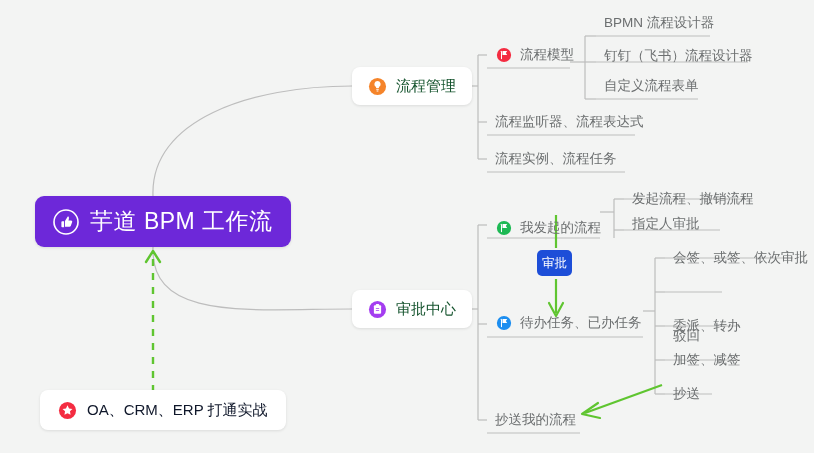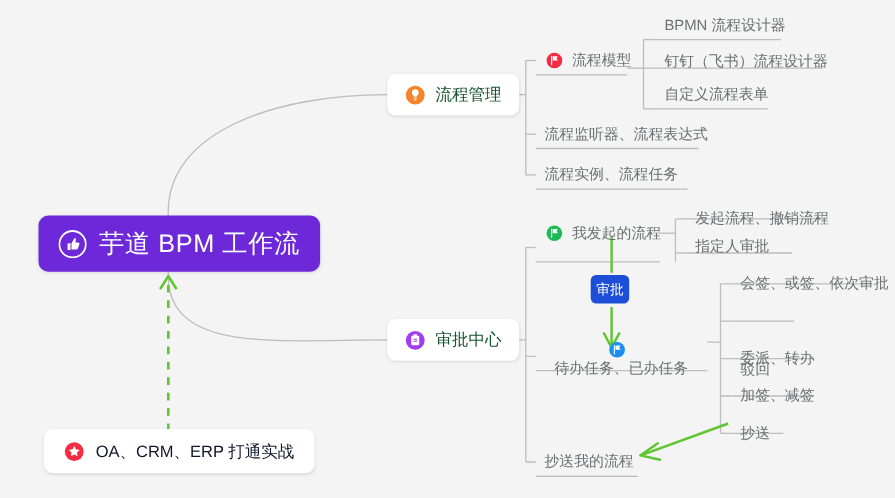--- a/index.html
+++ b/index.html
@@ -245,39 +245,39 @@
         <circle cx="10" cy="10" r="9" fill="#a43df0"></circle>
         <rect x="6.2" y="5.4" width="7.6" height="9.2" rx="1.1" fill="#ffffff"></rect>
         <rect x="8.2" y="4.1" width="3.6" height="2.1" rx="0.9" fill="#ffffff"></rect>
         <rect x="8.1" y="8.3" width="3.8" height="0.95" rx="0.45" fill="#a43df0"></rect>
         <rect x="8.1" y="10.4" width="3.8" height="0.95" rx="0.45" fill="#a43df0"></rect>
       </svg>
     </span>
     <span class="label">审批中心</span>
   </div>
 
-  <div class="node u-node with-icon" style="left:492px; top:199px;">
+  <div class="node u-node with-icon" style="left:492px; top:215px;">
     <span class="ic">
       <svg width="16" height="16" viewBox="0 0 18 18">
         <circle cx="9" cy="9" r="8" fill="#1db954"></circle>
         <rect x="5.6" y="4.2" width="1.15" height="9.6" rx="0.55" fill="#ffffff"></rect>
         <path d="M7.3 4.6h5.3l-1.5 2.2 1.5 2.2H7.3z" fill="#ffffff"></path>
       </svg>
     </span>
     <span class="label">我发起的流程</span>
   </div>
 
   <div class="node u-node" style="left:628px; top:186px;">
     <span class="label">发起流程、撤销流程</span>
   </div>
   <div class="node u-node" style="left:628px; top:211px;">
     <span class="label">指定人审批</span>
   </div>
 
-  <div class="node u-node with-icon" style="left:492px; top:310px;flex-direction:column;">
+  <div class="node u-node with-icon" style="left:492px; top:310px;">
     <span class="ic">
       <svg width="16" height="16" viewBox="0 0 18 18">
         <circle cx="9" cy="9" r="8" fill="#1c8ef0"></circle>
         <rect x="5.6" y="4.2" width="1.15" height="9.6" rx="0.55" fill="#ffffff"></rect>
         <path d="M7.3 4.6h5.3l-1.5 2.2 1.5 2.2H7.3z" fill="#ffffff"></path>
       </svg>
     </span>
     <span class="label">待办任务、已办任务</span>
   </div>
 

